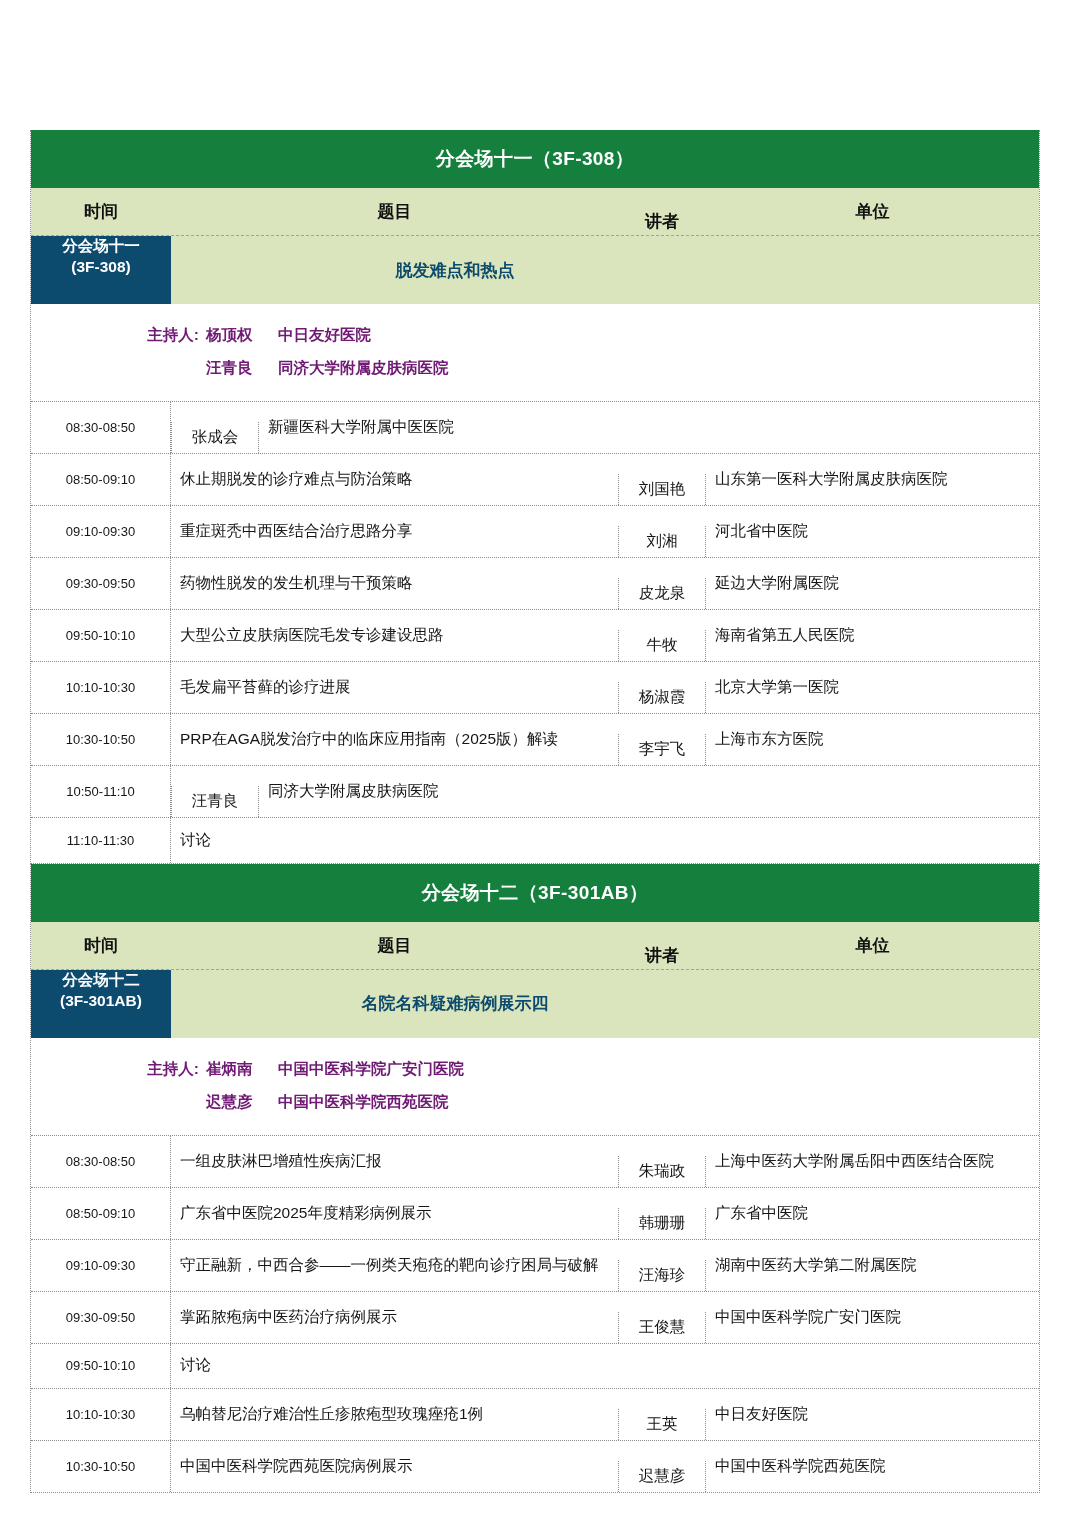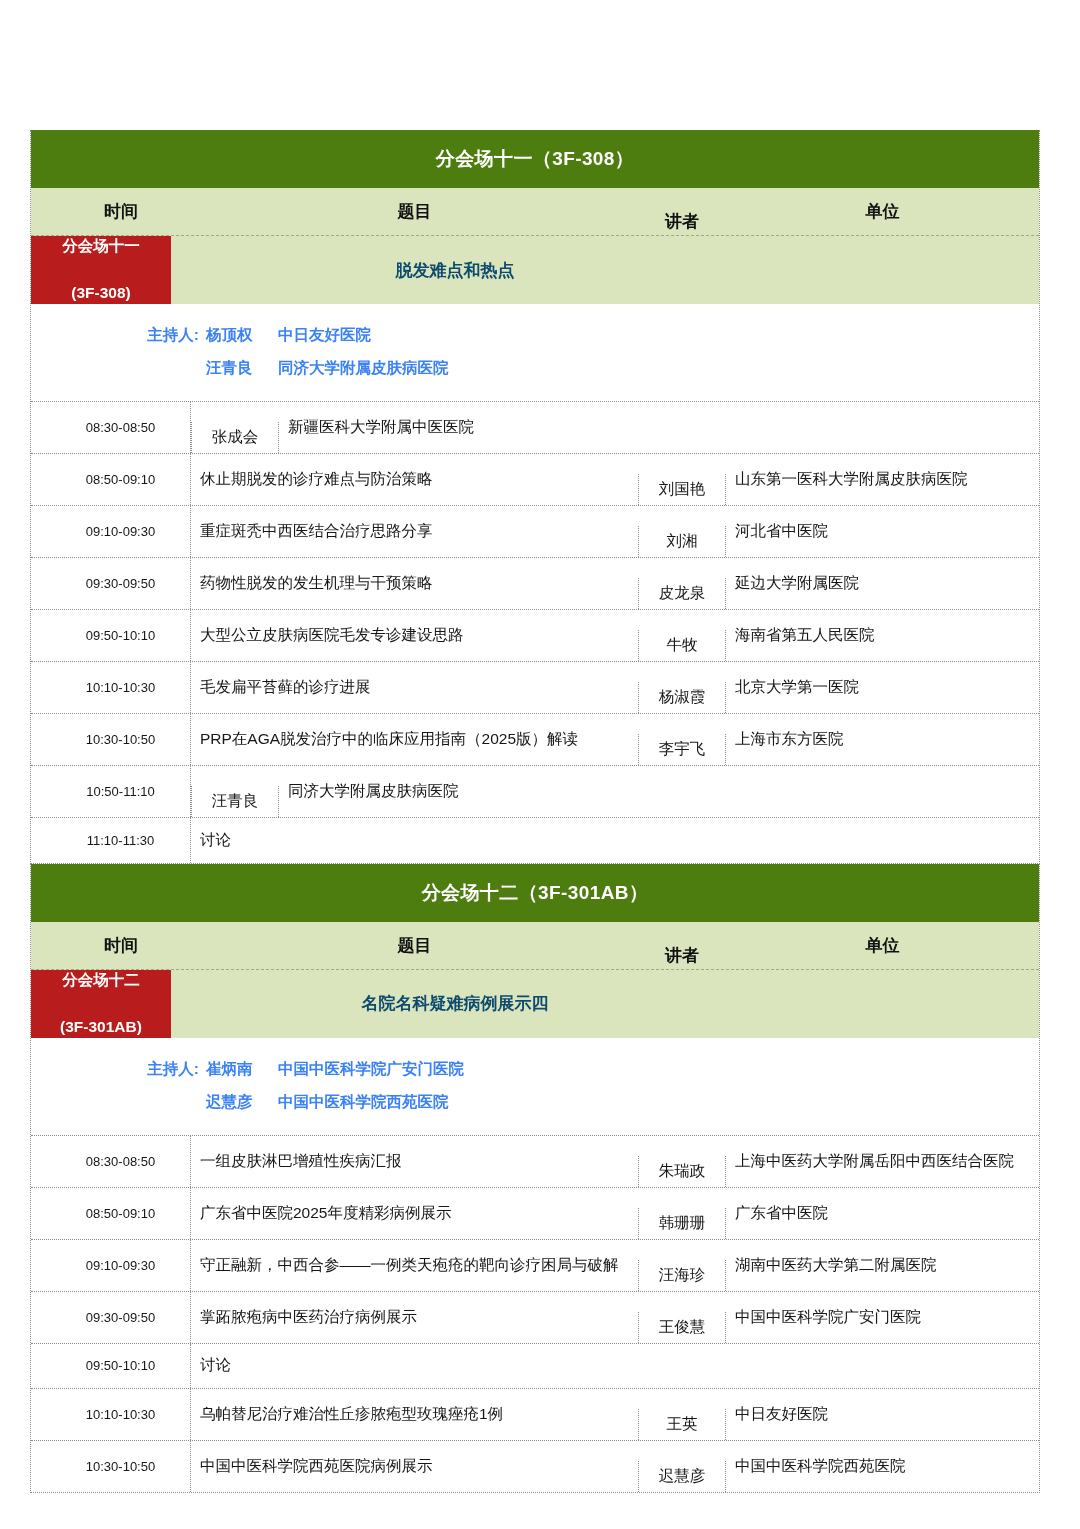--- a/index.html
+++ b/index.html
@@ -28,21 +28,21 @@
   
   .session {
     width: 1010px;
     border: 1px dotted #8c8c8c;
     border-top: none;
     background: #ffffff;
   }
 
   
   .banner {
-    background: #4d7c0f;
+    background: #15803d;
     color: #ffffff;
     text-align: center;
     font-size: 19px;
     font-weight: bold;
     letter-spacing: 0.4px;
     height: 58px;
     line-height: 58px;
     white-space: pre;
   }
 
@@ -55,43 +55,43 @@
     border-bottom: 1px dashed #9aaa80;
   }
   .colhead > div {
     font-size: 17px;
     font-weight: bold;
     color: #111111;
     text-align: center;
   }
 
   
-  .c-time  { width: 140px; flex: 0 0 140px; margin-left: 20px; }
+  .c-time  { width: 140px; flex: 0 0 140px; }
   .c-title { width: 447px; flex: 0 0 447px; }
   .c-spk   { width: 88px;  flex: 0 0 88px; margin-top: 20px; }
   .c-unit  { flex: 1 1 auto; }
 
   
   .subrow {
     display: flex;
     background: #dae5bd;
     height: 68px;
   }
   .subrow .label {
     width: 140px;
     flex: 0 0 140px;
-    background: #b91c1c;
+    background: #0c4a6e;
     color: #ffffff;
     font-size: 15.5px;
     font-weight: bold;
     line-height: 1.35;
     display: flex;
     flex-direction: column;
     align-items: center;
-    justify-content: space-between;
+    justify-content: flex-start;
     text-align: center;
   }
   .subrow .subtitle {
     flex: 1 1 auto;
     display: flex;
     align-items: center;
     justify-content: center;
     font-size: 17px;
     font-weight: bold;
     color: #0c4a6e;
@@ -101,21 +101,21 @@
   
   .chairs {
     border-bottom: 1px dotted #8c8c8c;
     padding: 14px 0 16px 0;
     background: #ffffff;
   }
   .chair-line {
     display: flex;
     font-size: 15.5px;
     font-weight: bold;
-    color: #3b82f6;
+    color: #701a75;
     padding: 7px 0;
     line-height: 1.25;
   }
   .chair-prefix {
     width: 175px;
     flex: 0 0 175px;
     text-align: right;
     padding-right: 7px;
   }
   .chair-name {

